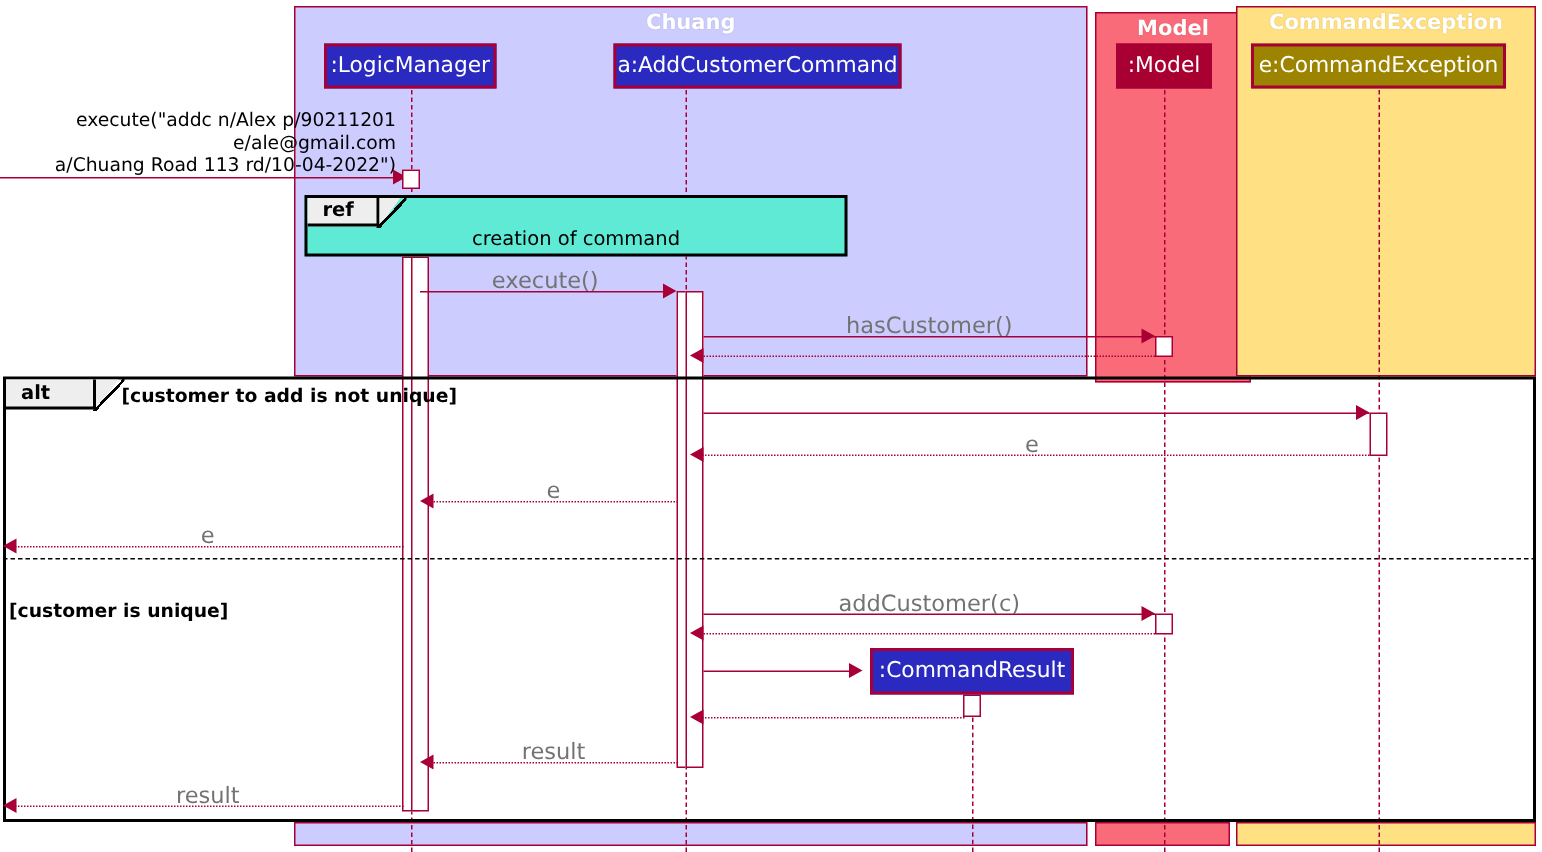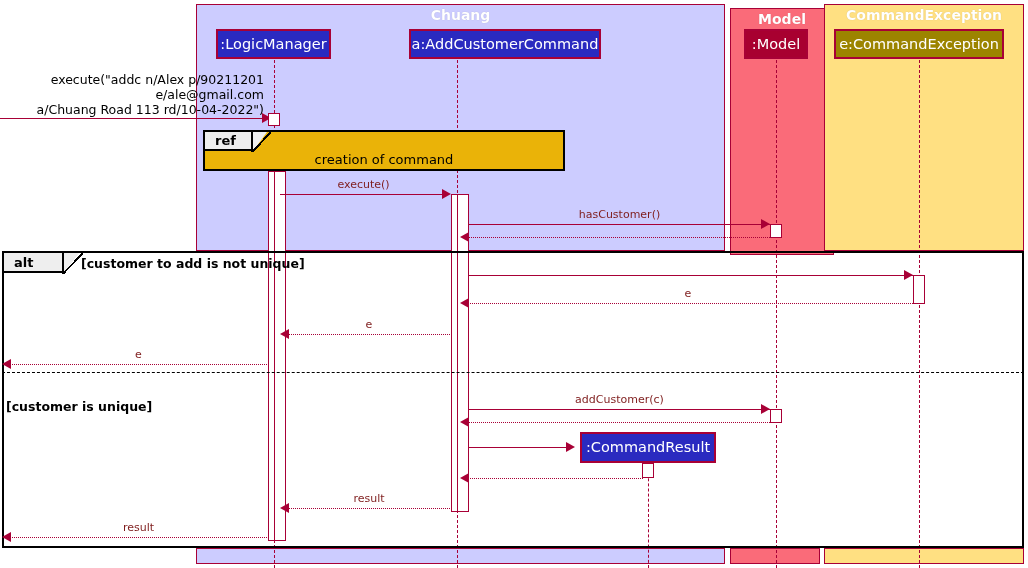--- a/index.html
+++ b/index.html
@@ -84,36 +84,36 @@
     border-bottom: 5px solid transparent;
     border-left: 9px solid #A80036;
   }
   .arrow-left {
     border-top: 5px solid transparent;
     border-bottom: 5px solid transparent;
     border-right: 9px solid #A80036;
   }
   .msg-label {
     position: absolute;
-    font-size: 11px;
-    color: #7f1d1d;
+    font-size: 15px;
+    color: #737373;
     white-space: nowrap;
     text-align: center;
   }
 
   
   .frag {
     position: absolute;
     border: 2.5px solid #000000;
     background: transparent;
   }
   .frag-ref {
     position: absolute;
     border: 2.5px solid #000000;
-    background: #eab308;
+    background: #5eead4;
   }
   .frag-tab {
     position: absolute;
     background: #EEEEEE;
     border-right: 2px solid #000000;
     border-bottom: 2px solid #000000;
     font-weight: bold;
     font-size: 13px;
     color: #000000;
     display: flex;

